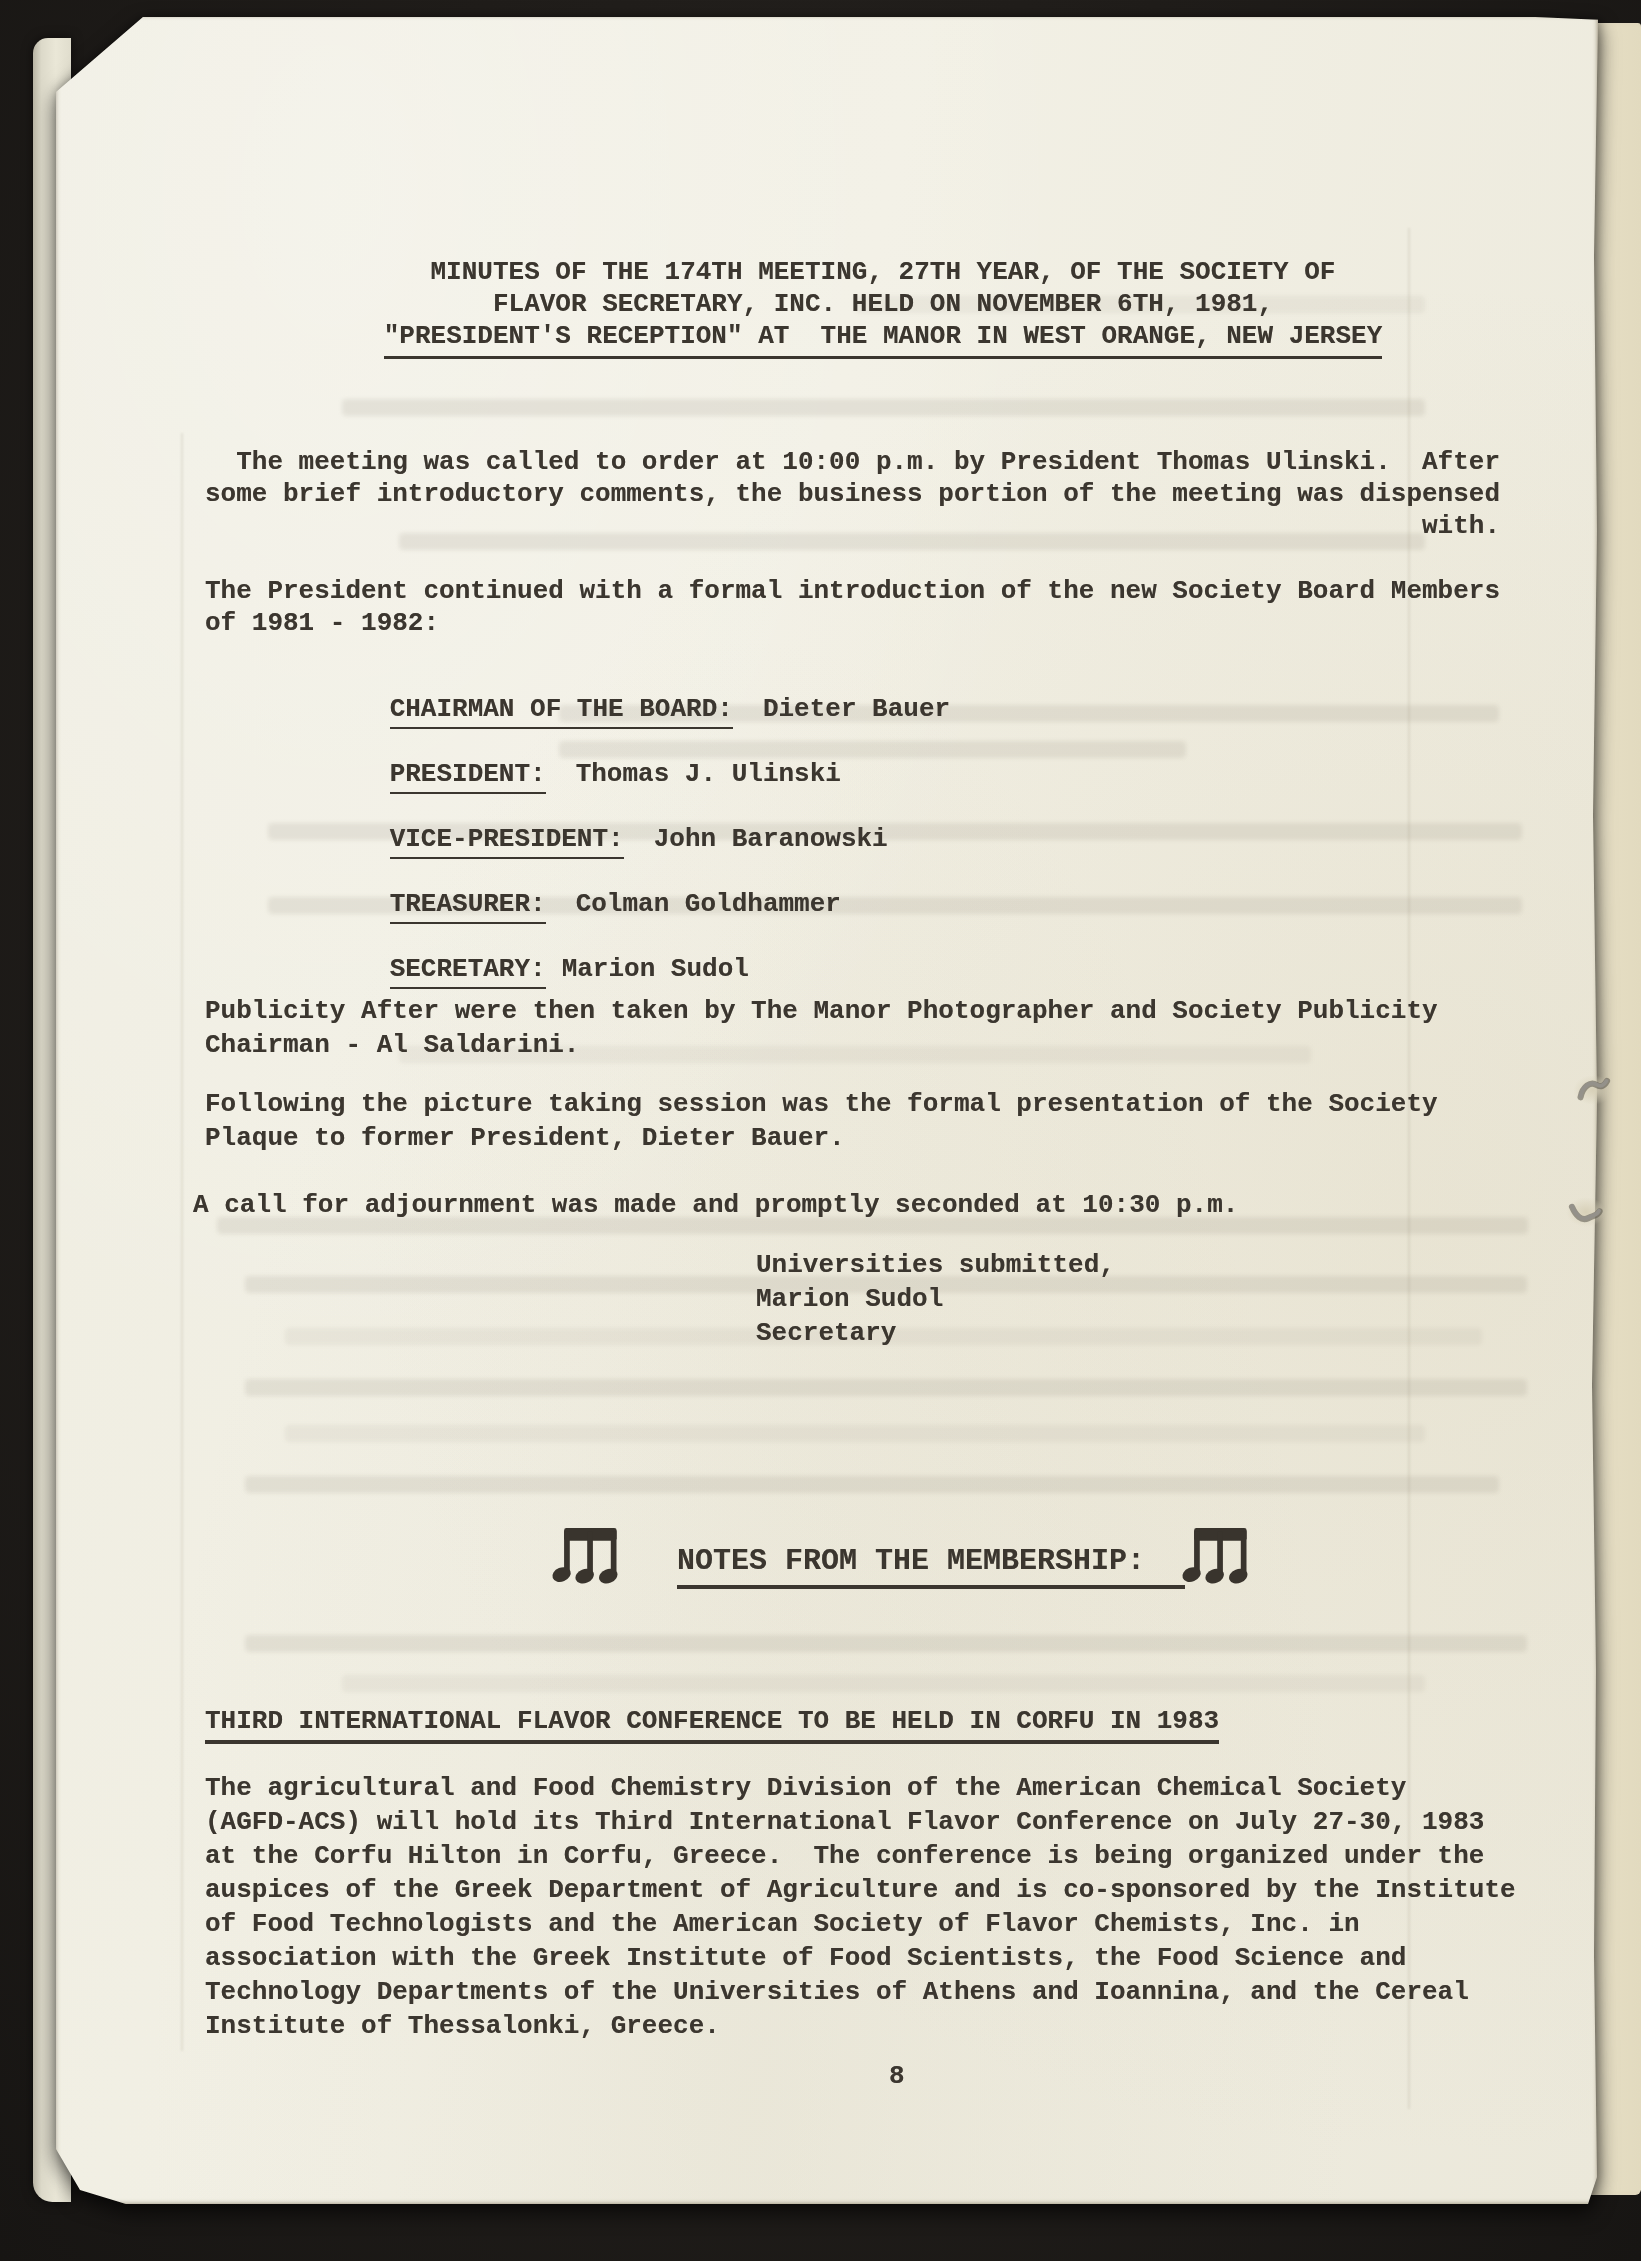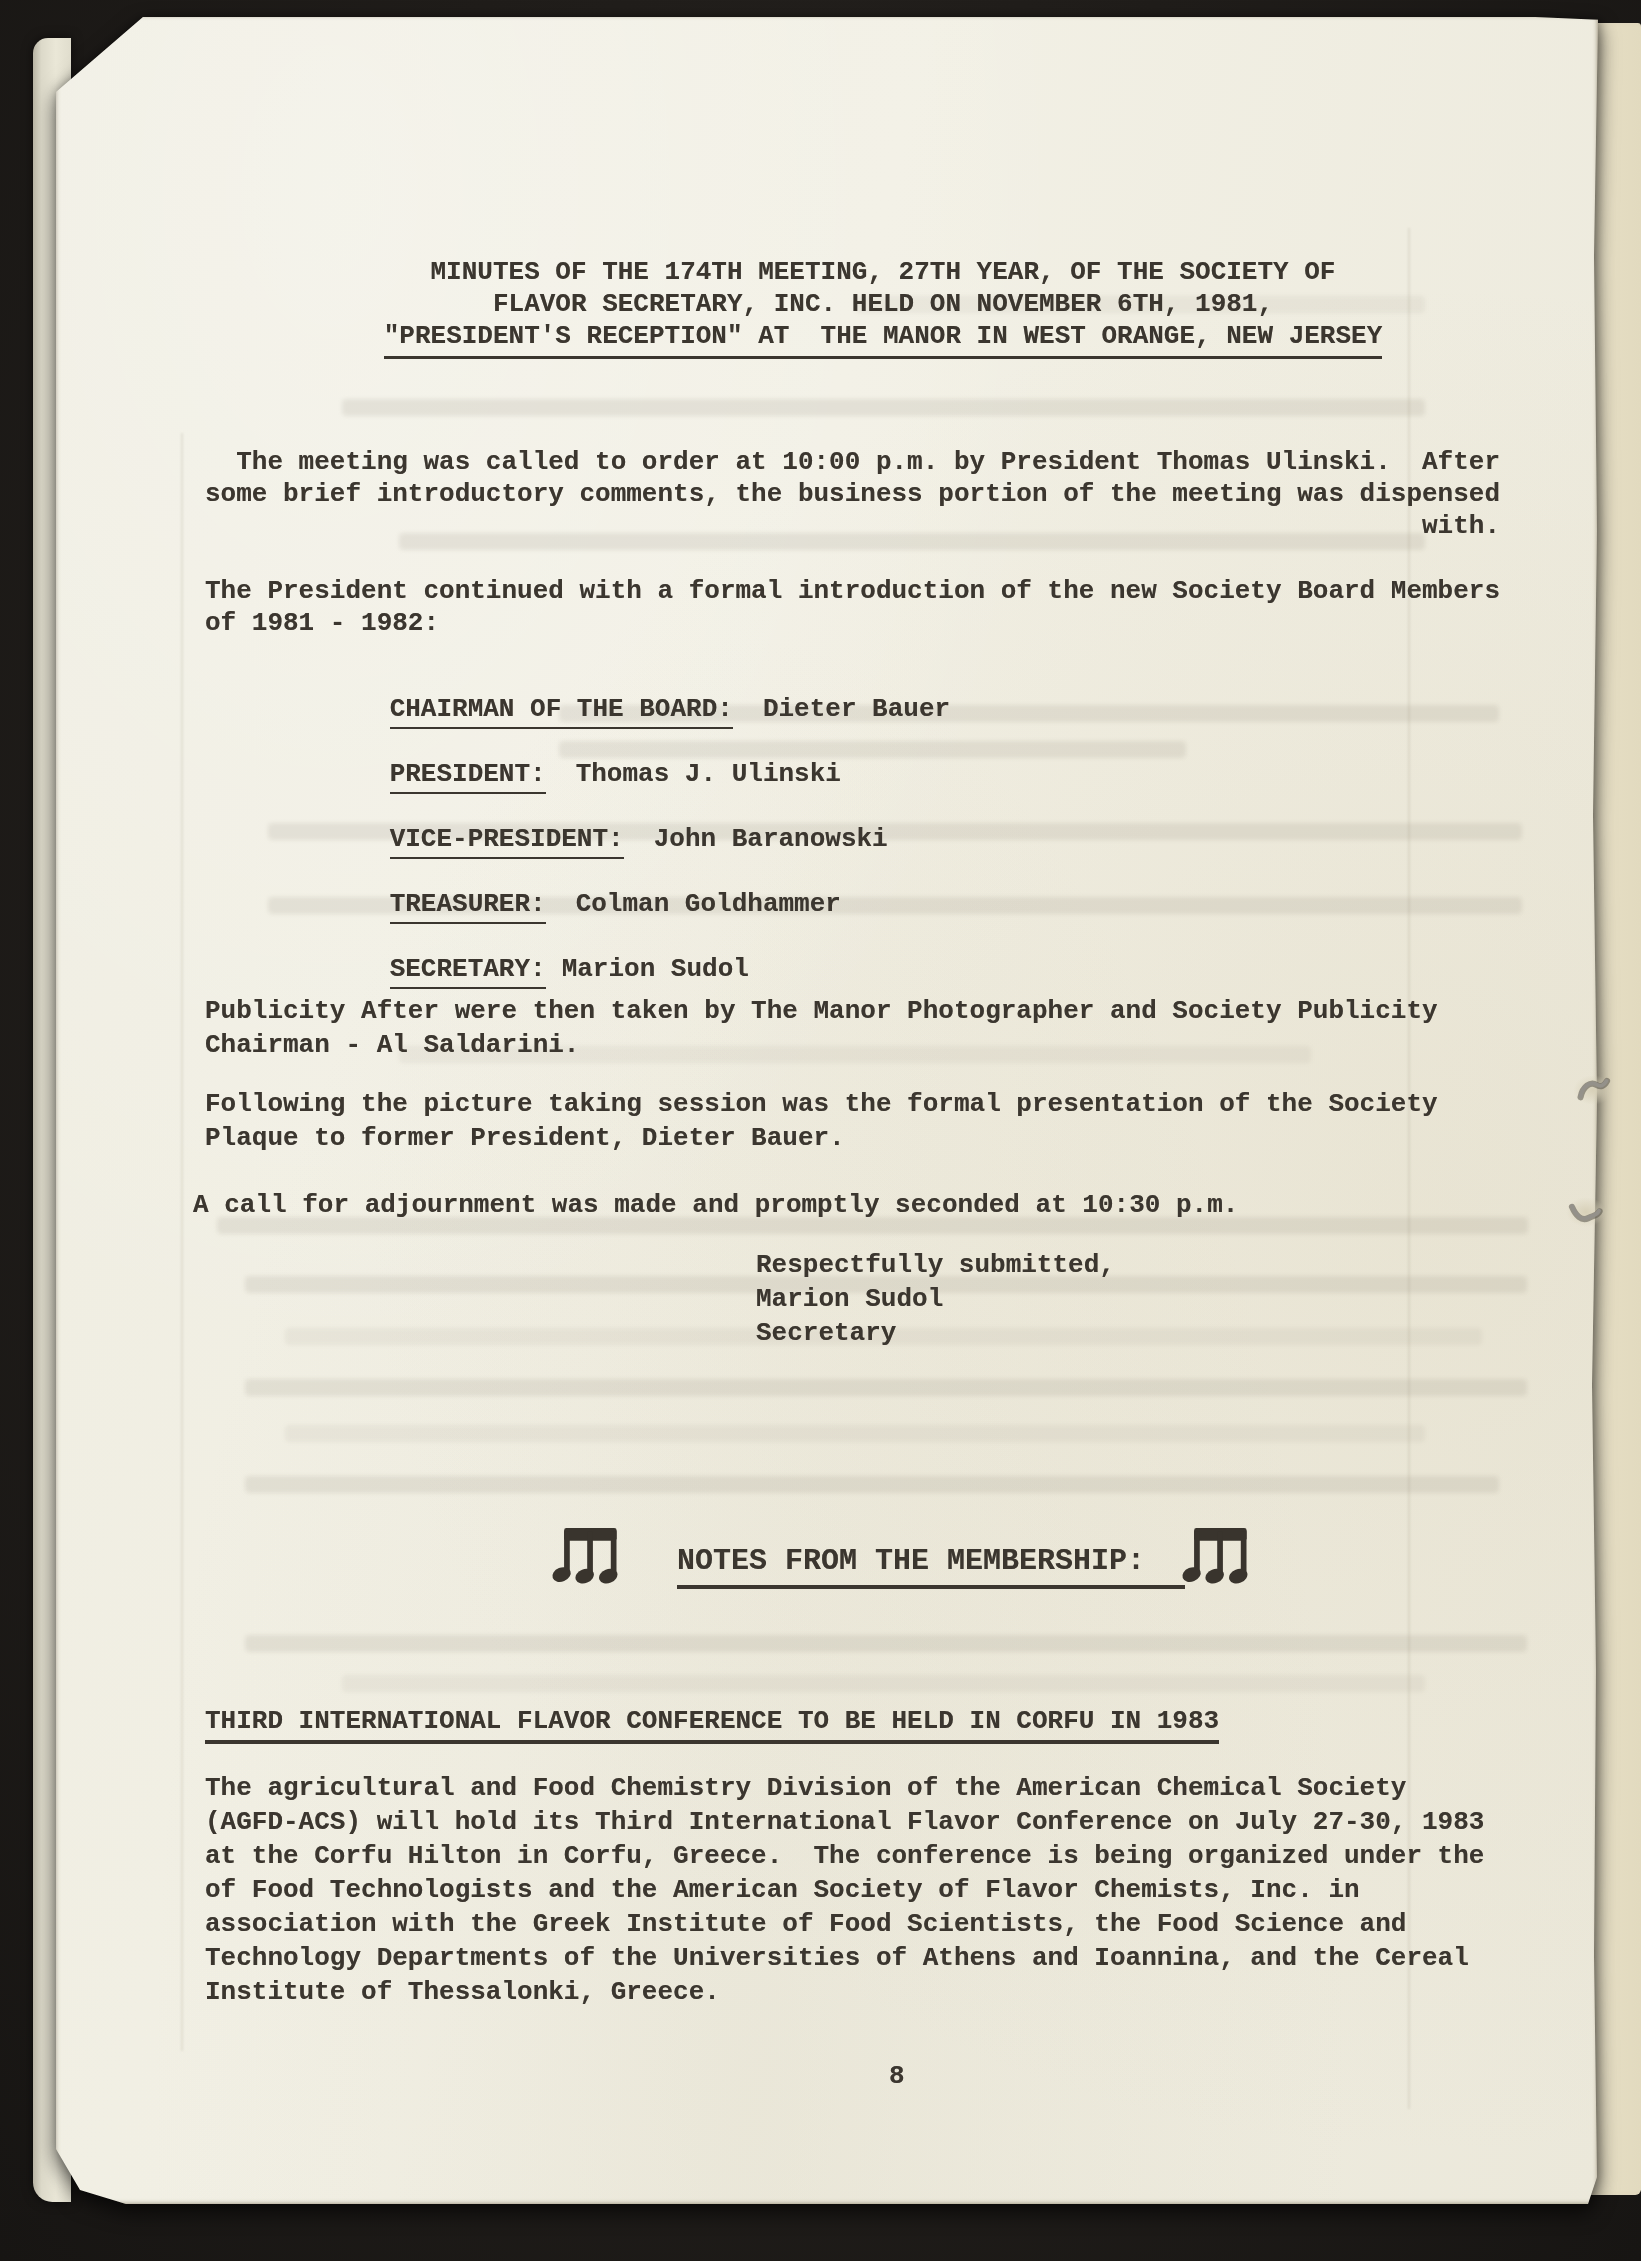--- a/index.html
+++ b/index.html
@@ -131,21 +131,21 @@
     </div>
 
     <div class="abs" style="left:149px;top:1070px;">
       <div class="ln-w">Following the picture taking session was the formal presentation of the Society</div>
       <div class="ln-w">Plaque to former President, Dieter Bauer.</div>
     </div>
 
     <div class="abs ln-w" style="left:137px;top:1171px;">A call for adjournment was made and promptly seconded at 10:30 p.m.</div>
 
     <div class="abs sig">
-      <div class="ln-w">Respectfully submitted,</div>
+      <div class="ln-w">Universities submitted,</div>
       <div class="ln-w">Marion Sudol</div>
       <div class="ln-w">Secretary</div>
     </div>
 
     <span class="note-icon" style="left:489px;top:1511px;">
       <svg viewBox="0 0 46 36" aria-hidden="true">
         <rect x="12" y="0" width="33.2" height="8" rx="1.5"></rect>
         <rect x="12" y="2" width="3.6" height="27"></rect>
         <rect x="26.6" y="2" width="3.6" height="28"></rect>
         <rect x="41.5" y="2" width="3.6" height="28"></rect>
@@ -166,20 +166,21 @@
         <ellipse cx="39.9" cy="30.4" rx="6" ry="4.4" transform="rotate(-22 39.9 30.4)"></ellipse>
       </svg>
     </span>
 
     <h2 class="abs conf-h" style="font-size:26px;font-weight:700;margin:0;">THIRD INTERNATIONAL FLAVOR CONFERENCE TO BE HELD IN CORFU IN 1983</h2>
 
     <div class="abs" style="left:149px;top:1754px;">
       <div class="ln-w">The agricultural and Food Chemistry Division of the American Chemical Society</div>
       <div class="ln-w">(AGFD-ACS) will hold its Third International Flavor Conference on July 27-30, 1983</div>
       <div class="ln-w">at the Corfu Hilton in Corfu, Greece.  The conference is being organized under the</div>
+      <div class="ln-w">auspices of the Greek Department of Agriculture and is co-sponsored by the Institute</div>
       <div class="ln-w">of Food Technologists and the American Society of Flavor Chemists, Inc. in</div>
       <div class="ln-w">association with the Greek Institute of Food Scientists, the Food Science and</div>
       <div class="ln-w">Technology Departments of the Universities of Athens and Ioannina, and the Cereal</div>
       <div class="ln-w">Institute of Thessalonki, Greece.</div>
     </div>
 
     <div class="abs pageno ln">8</div>
   </div>
 </div>
 

